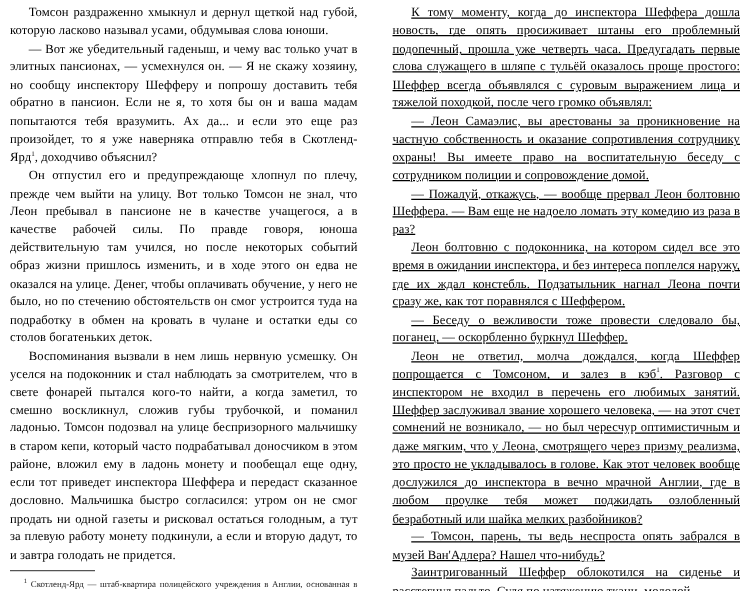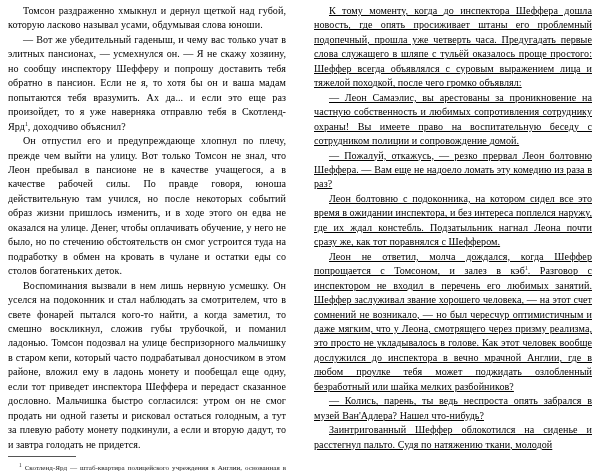--- a/index.html
+++ b/index.html
@@ -93,23 +93,24 @@
       <div class="fn-rule"></div>
       <p class="footnote"><sup>1</sup> <span>Скотленд-Ярд — штаб-квартира полицейского учреждения в Англии, основанная в 1829 году.</span></p>
     </div>
 
   </div>
 
   <div class="page page-right">
 
     <div class="body-text">
       <p class="para">К тому моменту, когда до инспектора Шеффера дошла новость, где опять просиживает штаны его проблемный подопечный, прошла уже четверть часа. Предугадать первые слова служащего в шляпе с тульёй оказалось проще простого: Шеффер всегда объявлялся с суровым выражением лица и тяжелой походкой, после чего громко объявлял:</p>
-      <p class="para dash">— Леон Самаэлис, вы арестованы за проникновение на частную собственность и любимых сопротивления сотруднику охраны! Вы имеете право на воспитательную беседу с сотрудником полиции и сопровождение домой.</p>
-      <p class="para dash">— Пожалуй, откажусь, — резко прервал Леон болтовню Шеффера. — Вам еще не надоело ломать эту комедию из раза в раз?</p>
+      <p class="para dash">— Леон Самаэлис, вы арестованы за проникновение на частную собственность и оказание сопротивления сотруднику охраны! Вы имеете право на воспитательную беседу с сотрудником полиции и сопровождение домой.</p>
+      <p class="para dash">— Пожалуй, откажусь, — вообще прервал Леон болтовню Шеффера. — Вам еще не надоело ломать эту комедию из раза в раз?</p>
       <p class="para">Леон болтовню с подоконника, на котором сидел все это время в ожидании инспектора, и без интереса поплелся наружу, где их ждал констебль. Подзатыльник нагнал Леона почти сразу же, как тот поравнялся с Шеффером.</p>
+      <p class="para dash">— Беседу о вежливости тоже провести следовало бы, поганец, — оскорбленно буркнул Шеффер.</p>
       <p class="para"><span>Леон не ответил, молча дождался, когда Шеффер попрощается с Томсоном, и залез в кэб</span><sup>1</sup><span>. Разговор с инспектором не входил в перечень его любимых занятий. Шеффер заслуживал звание хорошего человека, — на этот счет сомнений не возникало, — но был чересчур оптимистичным и даже мягким, что у Леона, смотрящего через призму реализма, это просто не укладывалось в голове. Как этот человек вообще дослужился до инспектора в вечно мрачной Англии, где в любом проулке тебя может поджидать озлобленный безработный или шайка мелких разбойников?</span></p>
-      <p class="para dash">— Колись, парень, ты ведь неспроста опять забрался в музей Ван'Адлера? Нашел что-нибудь?</p>
+      <p class="para dash">— Томсон, парень, ты ведь неспроста опять забрался в музей Ван'Адлера? Нашел что-нибудь?</p>
       <p class="para">Заинтригованный Шеффер облокотился на сиденье и расстегнул пальто. Судя по натяжению ткани, молодой</p>
     </div>
 
   </div>
 
 </div>
 
 </body></html>

